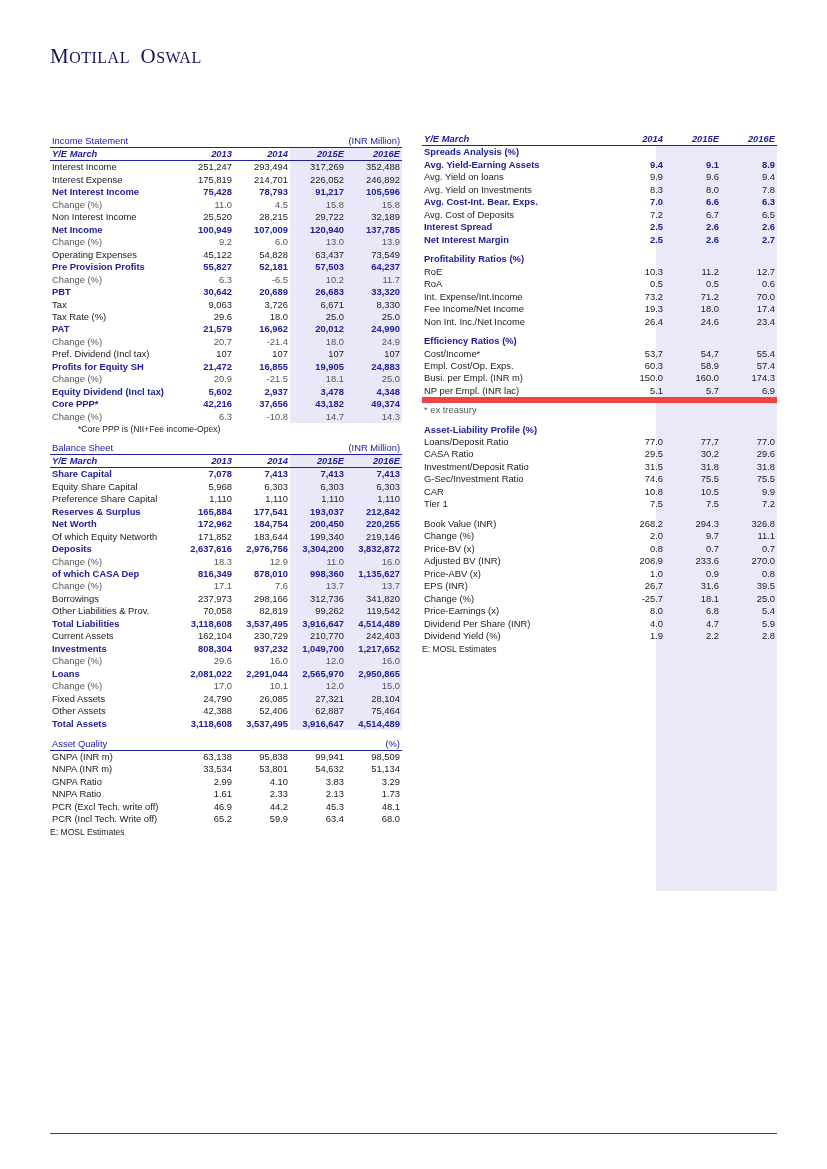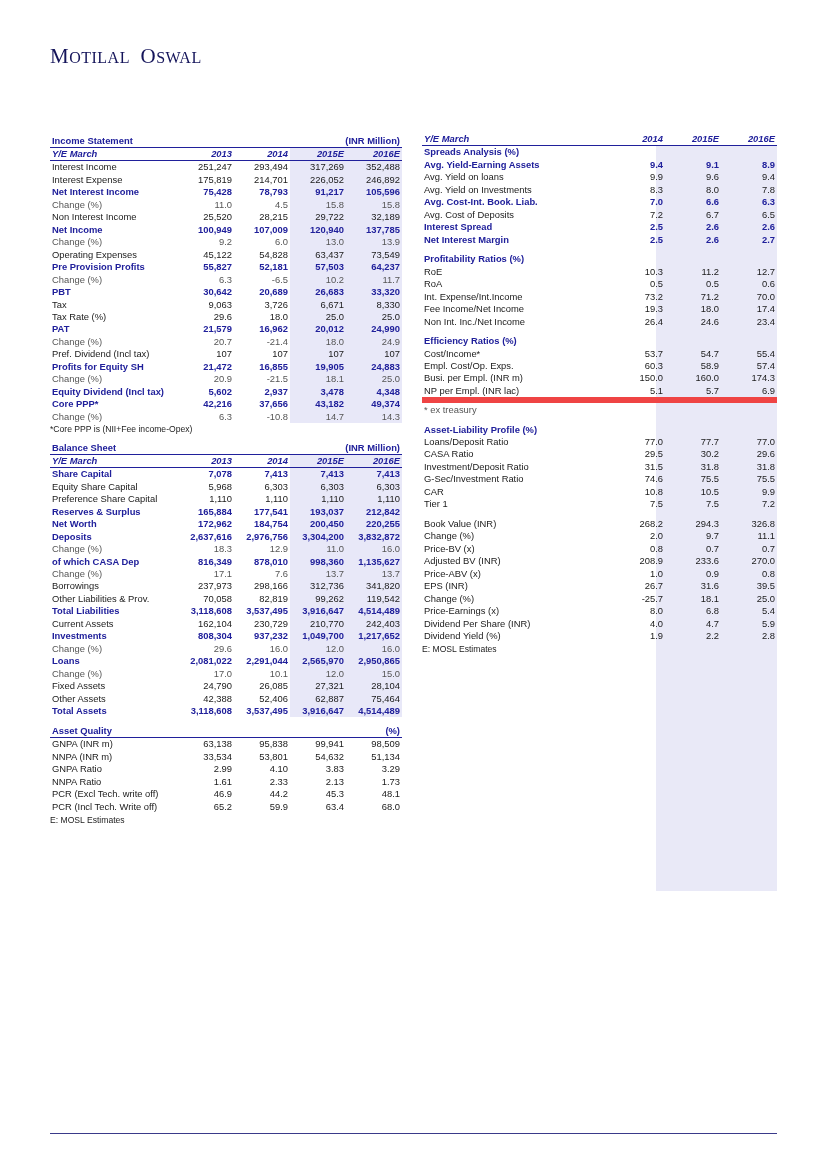--- a/index.html
+++ b/index.html
@@ -54,21 +54,21 @@
   table.fin td {
     padding: 1.3px 2px;
     white-space: nowrap;
     vertical-align: bottom;
   }
   table.fin td.lbl { text-align: left; }
   table.fin td.num { text-align: right; width: 52px; }
 
   
   tr.title td {
-    font-weight: bold;
+    font-weight: normal;
     color: #20209b;
     border-bottom: 1px solid #20209b;
     padding-top: 3px;
     padding-bottom: 1px;
   }
   tr.head td {
     font-weight: bold;
     color: #20209b;
     border-bottom: 1px solid #20209b;
     padding-bottom: 1px;
@@ -90,20 +90,21 @@
     border: none;
   }
   tr.endline td {
     border-top: 6px solid #ef4444;
     padding-top: 2px;
   }
   .footnote {
     font-size: 8.6px;
     color: #222222;
     margin-top: 1px;
+    margin-left: 28px;
   }
   .hl {
     background: #e8e8f8;
   }
   .lasttwo-band {
     position: absolute;
     background: #e9e9f7;
   }
   
   #band-right {
@@ -346,20 +347,27 @@
             <td class="num">177,541</td>
             <td class="num hl">193,037</td>
             <td class="num hl">212,842</td>
           </tr>
           <tr class="bold">
             <td class="lbl">Net Worth</td>
             <td class="num">172,962</td>
             <td class="num">184,754</td>
             <td class="num hl">200,450</td>
             <td class="num hl">220,255</td>
+          </tr>
+          <tr class="plain">
+            <td class="lbl">Of which Equity Networth</td>
+            <td class="num">171,852</td>
+            <td class="num">183,644</td>
+            <td class="num hl">199,340</td>
+            <td class="num hl">219,146</td>
           </tr>
           <tr class="bold">
             <td class="lbl">Deposits</td>
             <td class="num">2,637,616</td>
             <td class="num">2,976,756</td>
             <td class="num hl">3,304,200</td>
             <td class="num hl">3,832,872</td>
           </tr>
           <tr class="sub">
             <td class="lbl">Change (%)</td>
@@ -539,21 +547,21 @@
             <td class="num">9.6</td>
             <td class="num">9.4</td>
           </tr>
           <tr class="plain">
             <td class="lbl">Avg. Yield on Investments</td>
             <td class="num">8.3</td>
             <td class="num">8.0</td>
             <td class="num">7.8</td>
           </tr>
           <tr class="bold">
-            <td class="lbl">Avg. Cost-Int. Book. Liab.</td>
+            <td class="lbl">Avg. Cost-Int. Bear. Exps.</td>
             <td class="num">7.0</td>
             <td class="num">6.6</td>
             <td class="num">6.3</td>
           </tr>
           <tr class="plain">
             <td class="lbl">Avg. Cost of Deposits</td>
             <td class="num">7.2</td>
             <td class="num">6.7</td>
             <td class="num">6.5</td>
           </tr>

